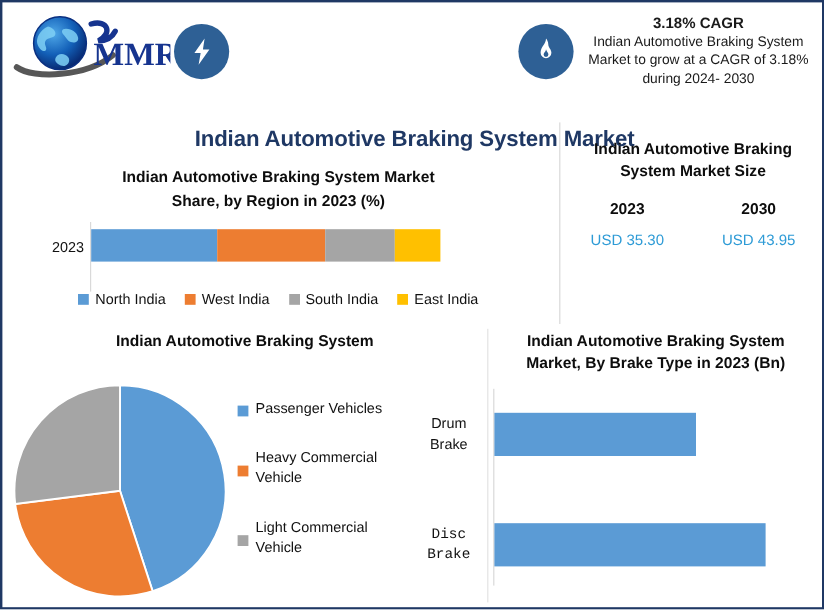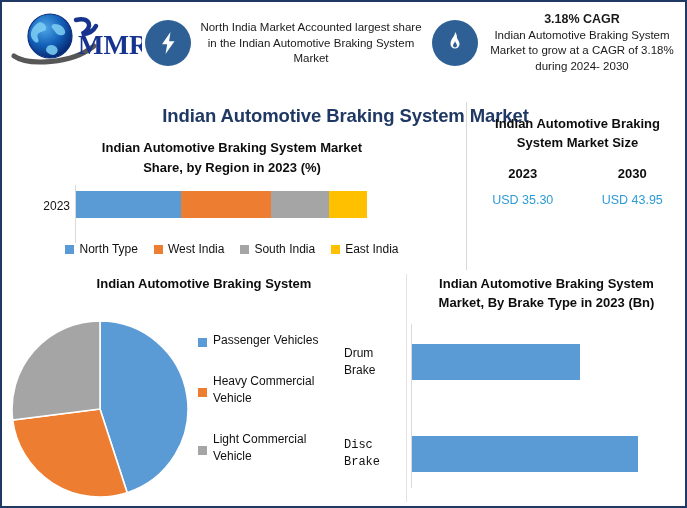--- a/index.html
+++ b/index.html
@@ -245,21 +245,21 @@
   .brake-row {
     position: absolute;
     left: 0;
     width: 281px;
     height: 36px;
   }
   .brake-label {
     position: absolute;
     left: -62px; top: 0;
     width: 60px;
-    text-align: left;
+    text-align: center;
     font-size: 12px;
     color: #111;
     line-height: 17px;
     padding-top: 1px;
   }
   .brake-bar {
     position: absolute;
     left: 6px; top: 0;
     height: 36px;
     background: #5B9BD5;
@@ -293,25 +293,20 @@
         <text x="68" y="44" font-family="'Liberation Serif', serif" font-size="27" font-weight="bold" fill="#16348f">MMR</text>
       </svg>
     </div>
 
     <div class="hdr-block" id="hdr-north">
       <span class="hdr-icon">
         <svg width="26" height="26" viewBox="0 0 26 26">
           <path d="M15.5 2 L7 14.2 h5.2 L10.5 24 L19.5 11.2 h-5.4 Z" fill="#ffffff"></path>
         </svg>
       </span>
-      <span class="hdr-text">
-        <span>North India Market Accounted</span>
-        <span>largest share in the Indian</span>
-        <span>Automotive Braking System Market</span>
-      </span>
     </div>
 
     <div class="hdr-block" id="hdr-cagr">
       <span class="hdr-icon">
         <svg width="26" height="26" viewBox="0 0 26 26">
           <path d="M13 2 C13 7 8.5 8.5 8.5 14 a4.5 4.5 0 0 0 9 0 c0-3.2-2.6-4.4-2.6-7.2 C14.9 4.6 13.9 3.1 13 2 Z" fill="#ffffff"></path>
           <path d="M13 11 c0 2.2-2 2.6-2 4.4 a2 2 0 0 0 4 0 c0-1.5-1.3-2.1-2-4.4 Z" fill="#2E6095"></path>
         </svg>
       </span>
       <span class="hdr-text">
@@ -340,21 +335,21 @@
       <div class="region-bar" id="region-bar">
           <div class="region-seg" style="width: 36%; background: rgb(91, 155, 213);"></div>
           <div class="region-seg" style="width: 31%; background: rgb(237, 125, 49);"></div>
           <div class="region-seg" style="width: 20%; background: rgb(165, 165, 165);"></div>
           <div class="region-seg" style="width: 13%; background: rgb(255, 192, 0);"></div>
         </div>
     </div>
     <div class="region-legend" id="region-legend">
         <div class="legend-item">
           <span class="legend-swatch" style="background: rgb(91, 155, 213);"></span>
-          <span>North Type</span>
+          <span>North India</span>
         </div>
         <div class="legend-item">
           <span class="legend-swatch" style="background: rgb(237, 125, 49);"></span>
           <span>West India</span>
         </div>
         <div class="legend-item">
           <span class="legend-swatch" style="background: rgb(165, 165, 165);"></span>
           <span>South India</span>
         </div>
         <div class="legend-item">

